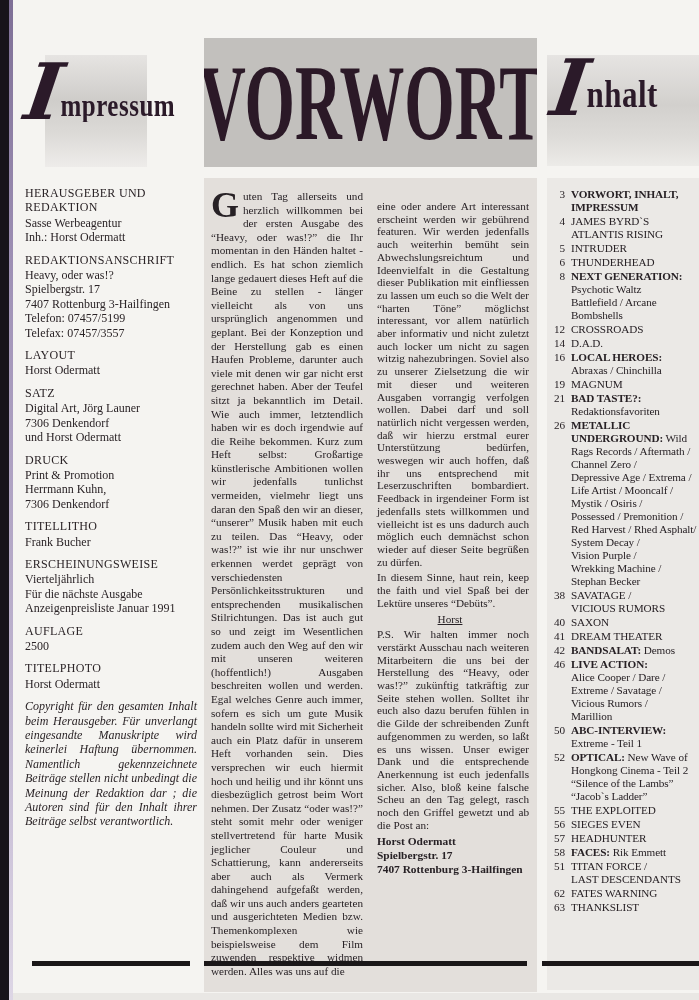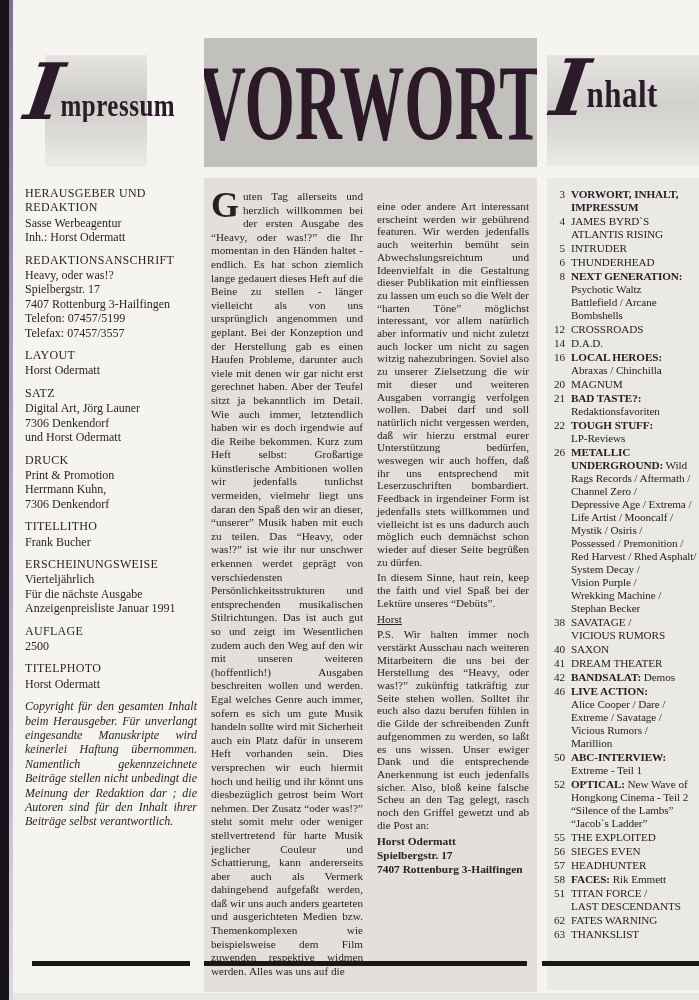--- a/index.html
+++ b/index.html
@@ -42,21 +42,21 @@
   .imp-b{margin:0 0 8px 0;white-space:pre-line;}
   .imp-b.justify{text-align:justify;white-space:normal;font-style:italic;}
 
   
   .vor-block{position:absolute;left:204px;top:178px;width:333px;height:814px;background:#e3dfdb;}
   .vcol{position:absolute;width:152px;font-size:11.2px;text-align:justify;color:#272125;}
   .vcol1{left:7px;top:12px;line-height:13.6px;}
   .vcol2{left:173px;top:22px;line-height:12.7px;}
   .vcol p{margin:0 0 3px 0;}
   .dropcap{float:left;font-size:36px;line-height:27px;font-weight:bold;padding:2px 4px 0 0;}
-  .sig{text-align:left;padding-right:6px;margin-bottom:1px;text-decoration:underline;}
+  .sig{text-align:center;padding-right:6px;margin-bottom:1px;text-decoration:underline;}
   .addr{font-weight:bold;white-space:pre;margin-top:13px;text-align:left;font-size:11.4px;line-height:14px;}
 
   
   .toc-block{position:absolute;left:547px;top:178px;width:152px;height:812px;background:#ebe9e6;}
   .toc{position:absolute;left:0;top:10px;width:152px;font-size:11.2px;line-height:13px;
     letter-spacing:-0.1px;color:#272125;}
   .toc-row{display:flex;margin-bottom:1px;}
   .toc-num{width:18px;flex:none;text-align:right;padding-right:6px;}
   .toc-text{white-space:pre;}
   .toc-bold{font-weight:bold;}
@@ -214,35 +214,30 @@
         <span class="toc-text"><b class="toc-bold"></b><span>D.A.D.</span></span>
       </div>
 
       <div class="toc-row">
         <span class="toc-num">16</span>
         <span class="toc-text"><b class="toc-bold">LOCAL HEROES:</b><span>
 Abraxas / Chinchilla</span></span>
       </div>
 
       <div class="toc-row">
-        <span class="toc-num">20</span>
+        <span class="toc-num">19</span>
         <span class="toc-text"><b class="toc-bold"></b><span>MAGNUM</span></span>
       </div>
 
       <div class="toc-row">
         <span class="toc-num">21</span>
         <span class="toc-text"><b class="toc-bold">BAD TASTE?:</b><span>
 Redaktionsfavoriten</span></span>
       </div>
 
-      <div class="toc-row">
-        <span class="toc-num">22</span>
-        <span class="toc-text"><b class="toc-bold">TOUGH STUFF:</b><span>
-LP-Reviews</span></span>
-      </div>
 
       <div class="toc-row">
         <span class="toc-num">26</span>
         <span class="toc-text"><b class="toc-bold">METALLIC
 UNDERGROUND:</b><span> Wild
 Rags Records / Aftermath /
 Channel Zero /
 Depressive Age / Extrema /
 Life Artist / Mooncalf /
 Mystik / Osiris /

